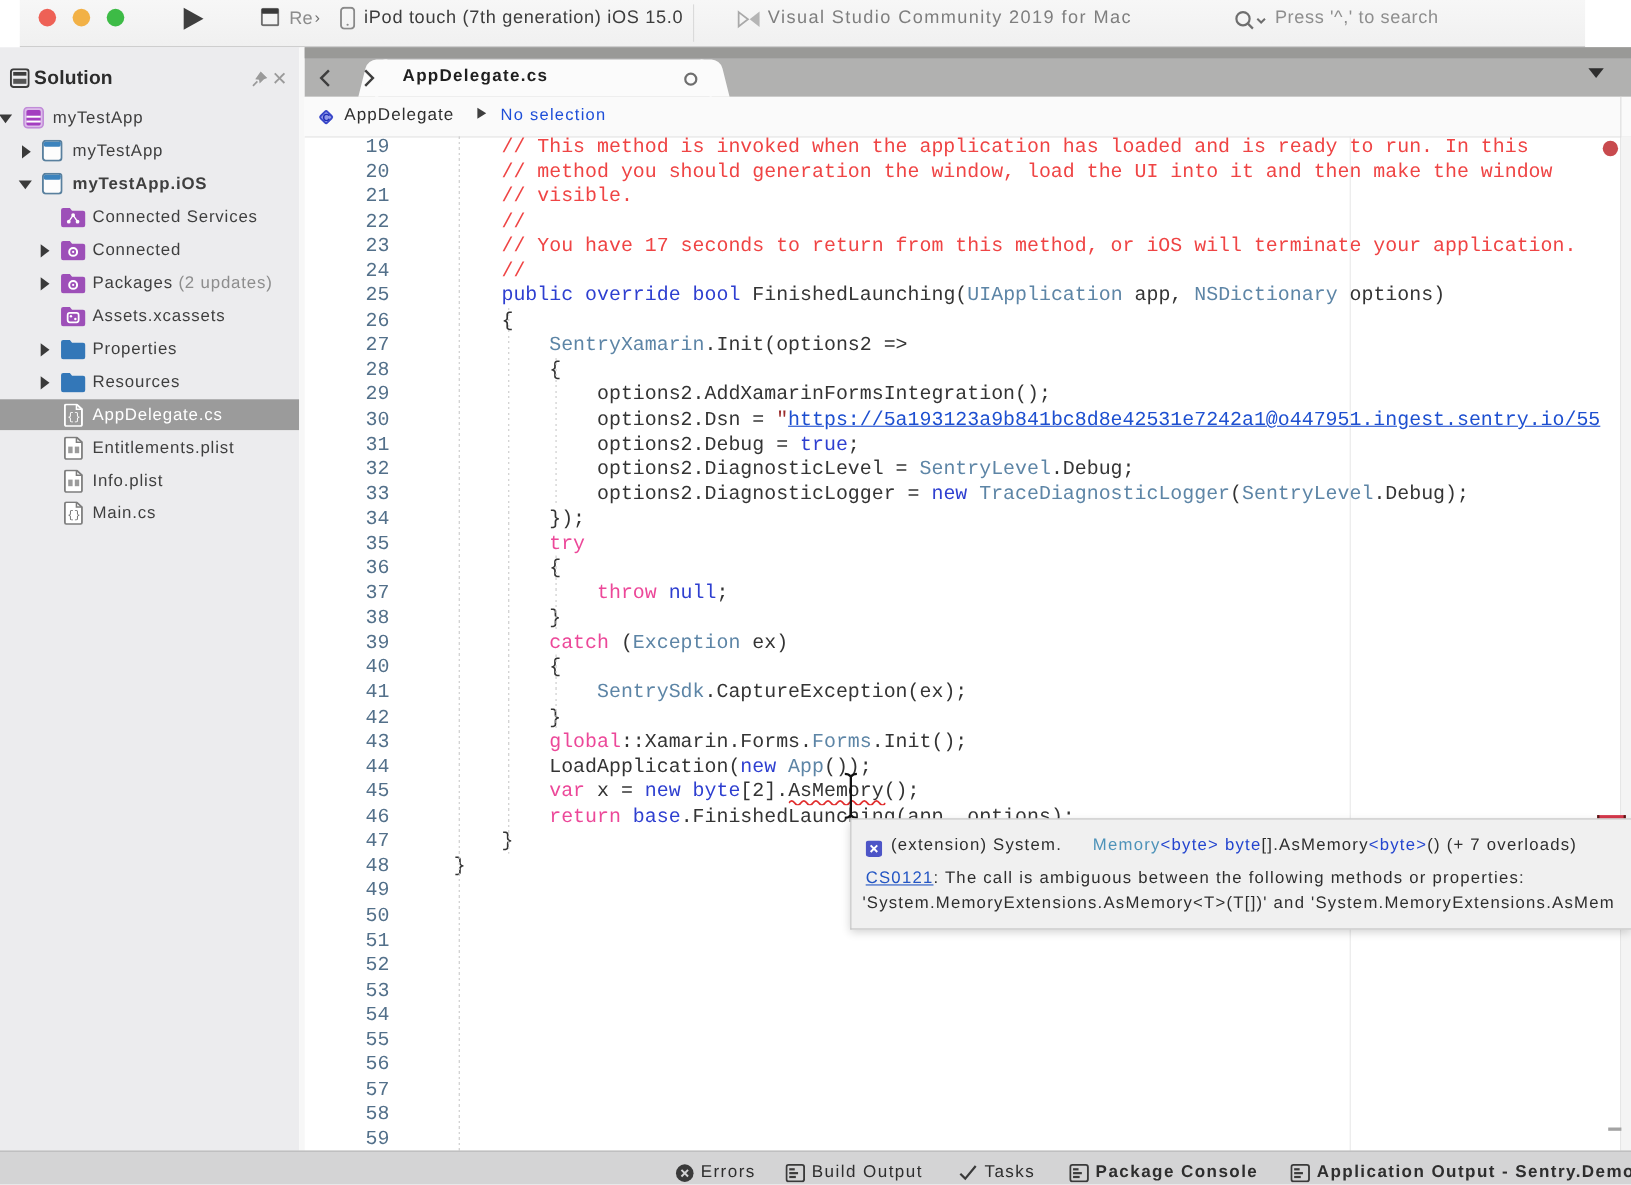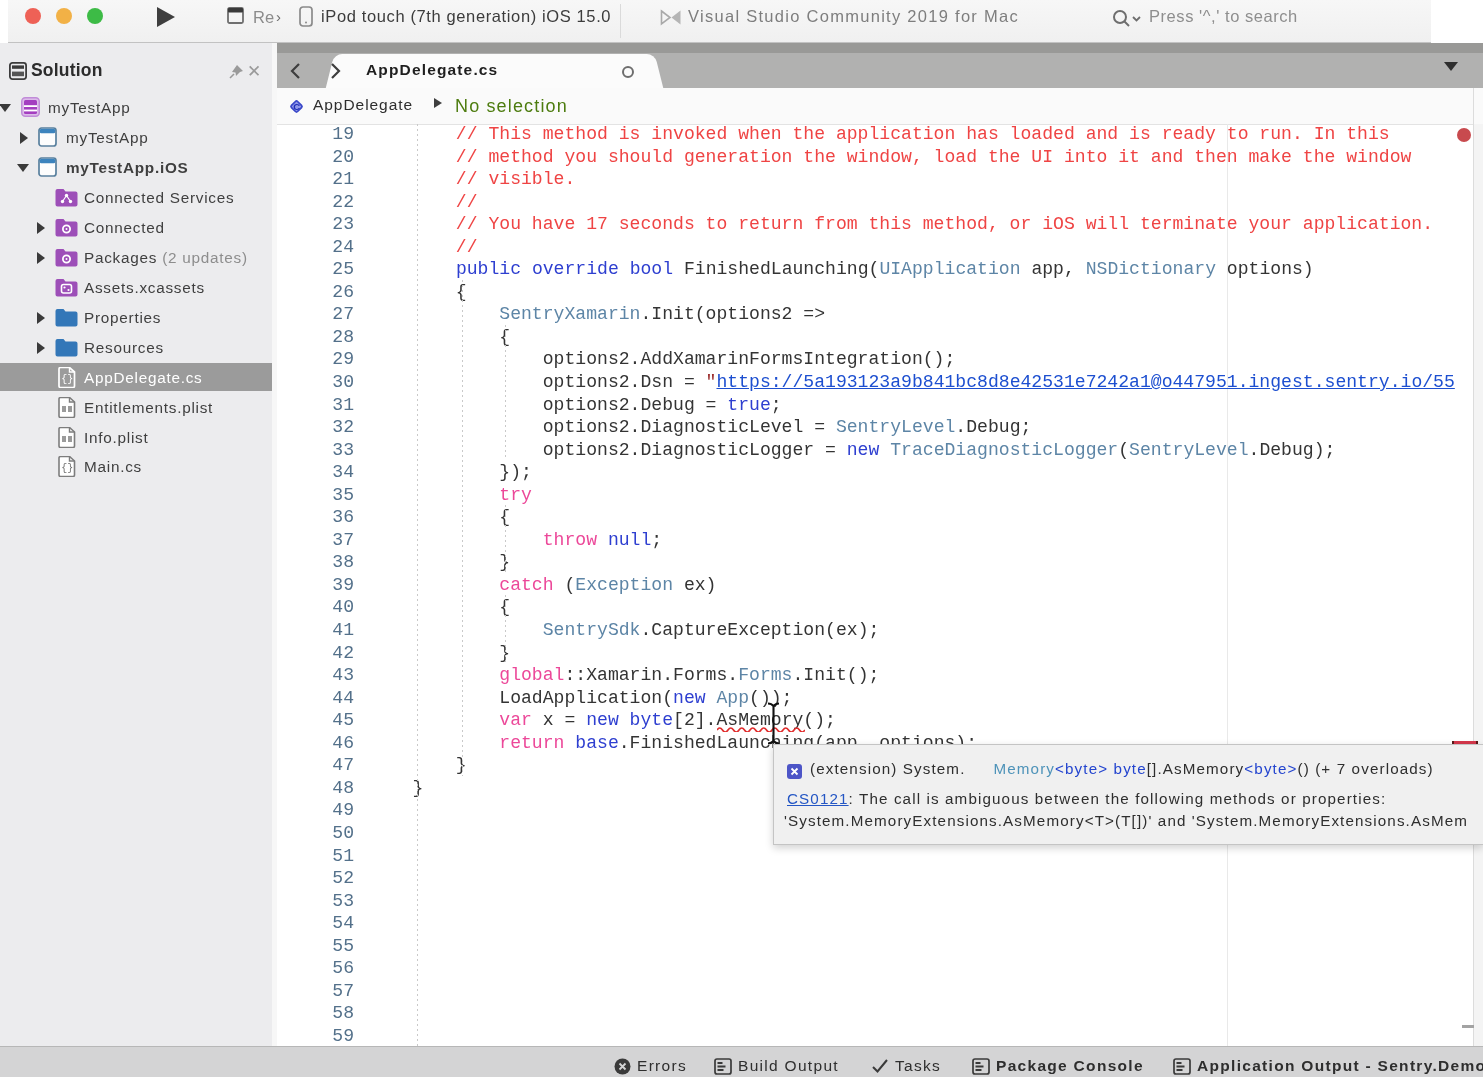--- a/index.html
+++ b/index.html
@@ -1,20 +1,20 @@
 <!DOCTYPE html>
 <html><head>
 <meta charset="utf-8">
 <style>
   html,body{margin:0;padding:0;}
   body{font-family:"Liberation Sans", sans-serif; width:1483px; height:1077px; overflow:hidden;}
   #root{position:relative;width:1483px;height:1077px;background:#fff;overflow:hidden;}
   .abs{position:absolute;}
   
-  #toolbar{left:8px;top:0;width:1423px;height:42px;background:linear-gradient(#f7f7f7,#f0f0f0);border-bottom:1px solid #c2c2c2;}
+  #toolbar{left:18px;top:0;width:1423px;height:42px;background:linear-gradient(#f7f7f7,#f0f0f0);border-bottom:1px solid #c2c2c2;}
   .tl{position:absolute;top:8px;width:16px;height:16px;border-radius:50%;}
   
   #sidebar{left:0;top:43px;width:272px;height:1003px;background:#ececee;}
   #splitter{left:272px;top:43px;width:5px;height:1003px;background:#f7f7f7;}
   
   #tabbar{left:277px;top:43px;width:1206px;height:45px;background:#b1b1b0;}
   #tabbar-dark{left:277px;top:43px;width:1206px;height:10px;background:#999997;}
   #tab{left:341px;top:54px;width:306px;height:34px;background:#fbfbfb;border-radius:9px 9px 0 0;}
   .tabslant{top:54px;width:18px;height:34px;background:#fbfbfb;}
   
@@ -221,21 +221,21 @@
     </svg>
   <div class="abs" style="left:1444px;top:62px;width:0;height:0;border-left:7px solid transparent;border-right:7px solid transparent;border-top:9px solid #2e2e2e;"></div>
 
   <div id="crumbbar" class="abs">
     <svg class="abs" style="left:11px;top:10px;" width="17" height="17" viewBox="0 0 17 17">
         <rect x="4.2" y="4.2" width="8.6" height="8.6" rx="1.5" transform="rotate(45 8.5 8.5)" fill="#8f97e8" stroke="#3947c8" stroke-width="1.7"></rect>
         <text x="5.2" y="12.3" font-size="9.5" font-weight="bold" fill="#1d2cb4" font-family="Liberation Sans, sans-serif">C</text>
       </svg>
     <div class="abs" style="left:36px;top:8px;font-size:15.5px;letter-spacing:0.95px;color:#2e2e2e;">AppDelegate</div>
     <div class="abs" style="left:157px;top:10px;width:0;height:0;border-top:5.5px solid transparent;border-bottom:5.5px solid transparent;border-left:8px solid #3e3e3e;"></div>
-    <div class="abs" style="left:178px;top:8px;font-size:18px;letter-spacing:1.15px;color:#4d7c0f;">No selection</div>
+    <div class="abs" style="left:178px;top:8px;font-size:15px;letter-spacing:1.15px;color:#1d4ed8;">No selection</div>
   </div>
 
   <div class="abs" style="left:1227px;top:124px;width:1px;height:922px;background:#e9e9e9;"></div>
   <div class="abs" style="left:1473px;top:88px;width:1px;height:958px;background:#dcdcdc;"></div>
   <div class="abs" style="left:1474px;top:124px;width:9px;height:922px;background:#f4f4f4;"></div>
   <pre id="nums" class="abs mono">19
 20
 21
 22
 23

